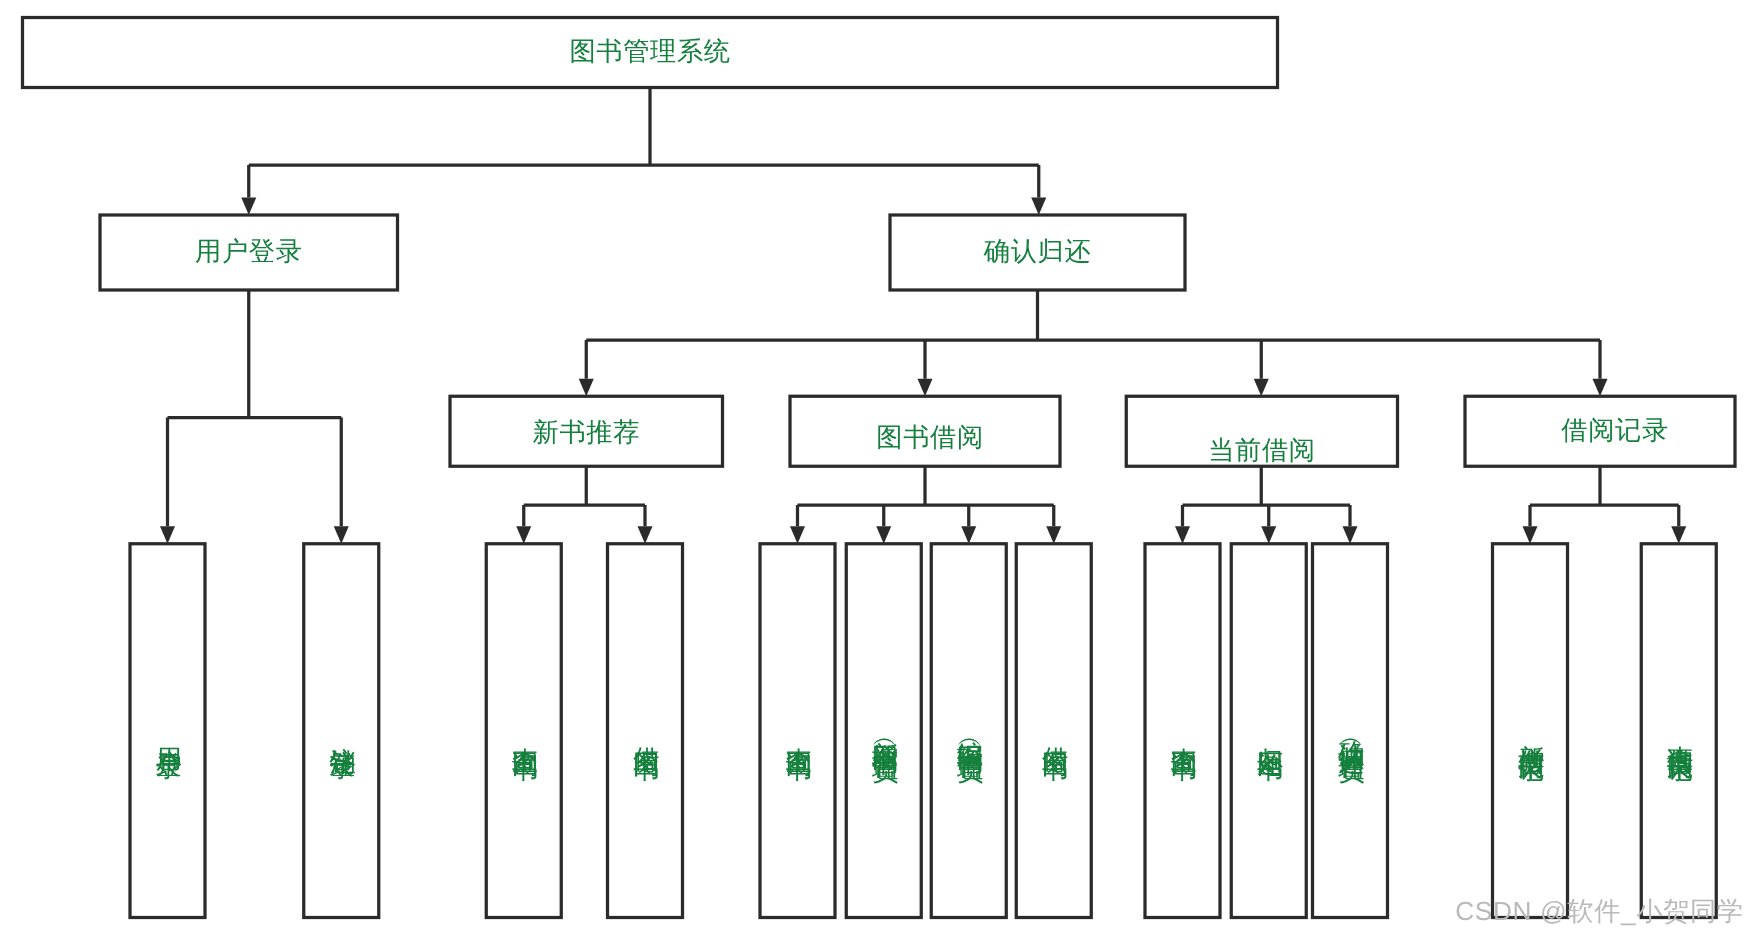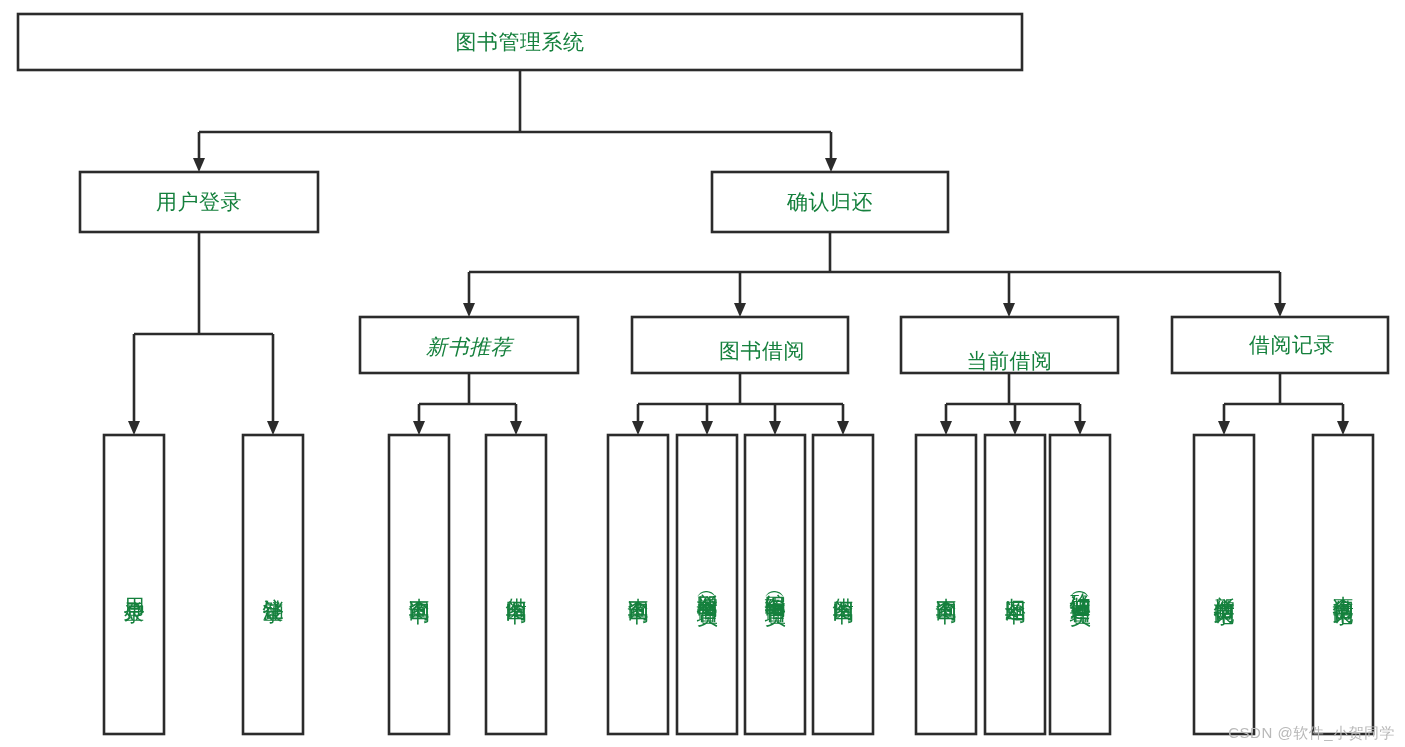--- a/index.html
+++ b/index.html
@@ -60,21 +60,21 @@
     writing-mode: vertical-rl;
     text-orientation: upright;
     font-size: 21px;
     line-height: 1.25;
     letter-spacing: 2px;
   }
   .watermark {
     position: absolute;
     right: 10px;
     bottom: 4px;
-    font-size: 15px;
+    font-size: 21px;
     color: #b9b9b9;
     white-space: nowrap;
     letter-spacing: 0.5px;
   }
 </style>
 </head>
 <body>
 
 <div id="diagram-root">
 
@@ -168,22 +168,22 @@
         <rect x="1050" y="435" width="60" height="299" class="node-rect"></rect>
         <rect x="1194" y="435" width="60" height="299" class="node-rect"></rect>
         <rect x="1313" y="435" width="60" height="299" class="node-rect"></rect>
       </g>
   </svg>
 
   <div id="labels-layer">
       <div class="node-label horizontal" style="left: 18px; top: 14px; width: 1004px; height: 56px;">图书管理系统</div>
       <div class="node-label horizontal" style="left: 80px; top: 172px; width: 238px; height: 60px;">用户登录</div>
       <div class="node-label horizontal" style="left: 712px; top: 172px; width: 236px; height: 60px;">确认归还</div>
-      <div class="node-label horizontal" style="left: 360px; top: 317px; width: 218px; height: 60px; font-style: italic;">新书推荐</div>
-      <div class="node-label horizontal" style="left: 654px; top: 317px; width: 216px; height: 68px;">图书借阅</div>
+      <div class="node-label horizontal" style="left: 360px; top: 317px; width: 218px; height: 60px;">新书推荐</div>
+      <div class="node-label horizontal" style="left: 636px; top: 317px; width: 216px; height: 68px;">图书借阅</div>
       <div class="node-label horizontal" style="left: 901px; top: 333px; width: 217px; height: 56px;">当前借阅</div>
       <div class="node-label horizontal" style="left: 1172px; top: 317px; width: 240px; height: 56px;">借阅记录</div>
       <div class="node-label vertical" style="left: 104px; top: 435px; width: 60px; height: 299px;">用户登录</div>
       <div class="node-label vertical" style="left: 243px; top: 435px; width: 60px; height: 299px;">注销登录</div>
       <div class="node-label vertical" style="left: 389px; top: 435px; width: 60px; height: 299px;">查询图书</div>
       <div class="node-label vertical" style="left: 486px; top: 435px; width: 60px; height: 299px;">借阅图书</div>
       <div class="node-label vertical" style="left: 608px; top: 435px; width: 60px; height: 299px;">查询图书</div>
       <div class="node-label vertical" style="left: 677px; top: 435px; width: 60px; height: 299px;">新增图书（管理员）</div>
       <div class="node-label vertical" style="left: 745px; top: 435px; width: 60px; height: 299px;">编辑图书（管理员）</div>
       <div class="node-label vertical" style="left: 813px; top: 435px; width: 60px; height: 299px;">借阅图书</div>

